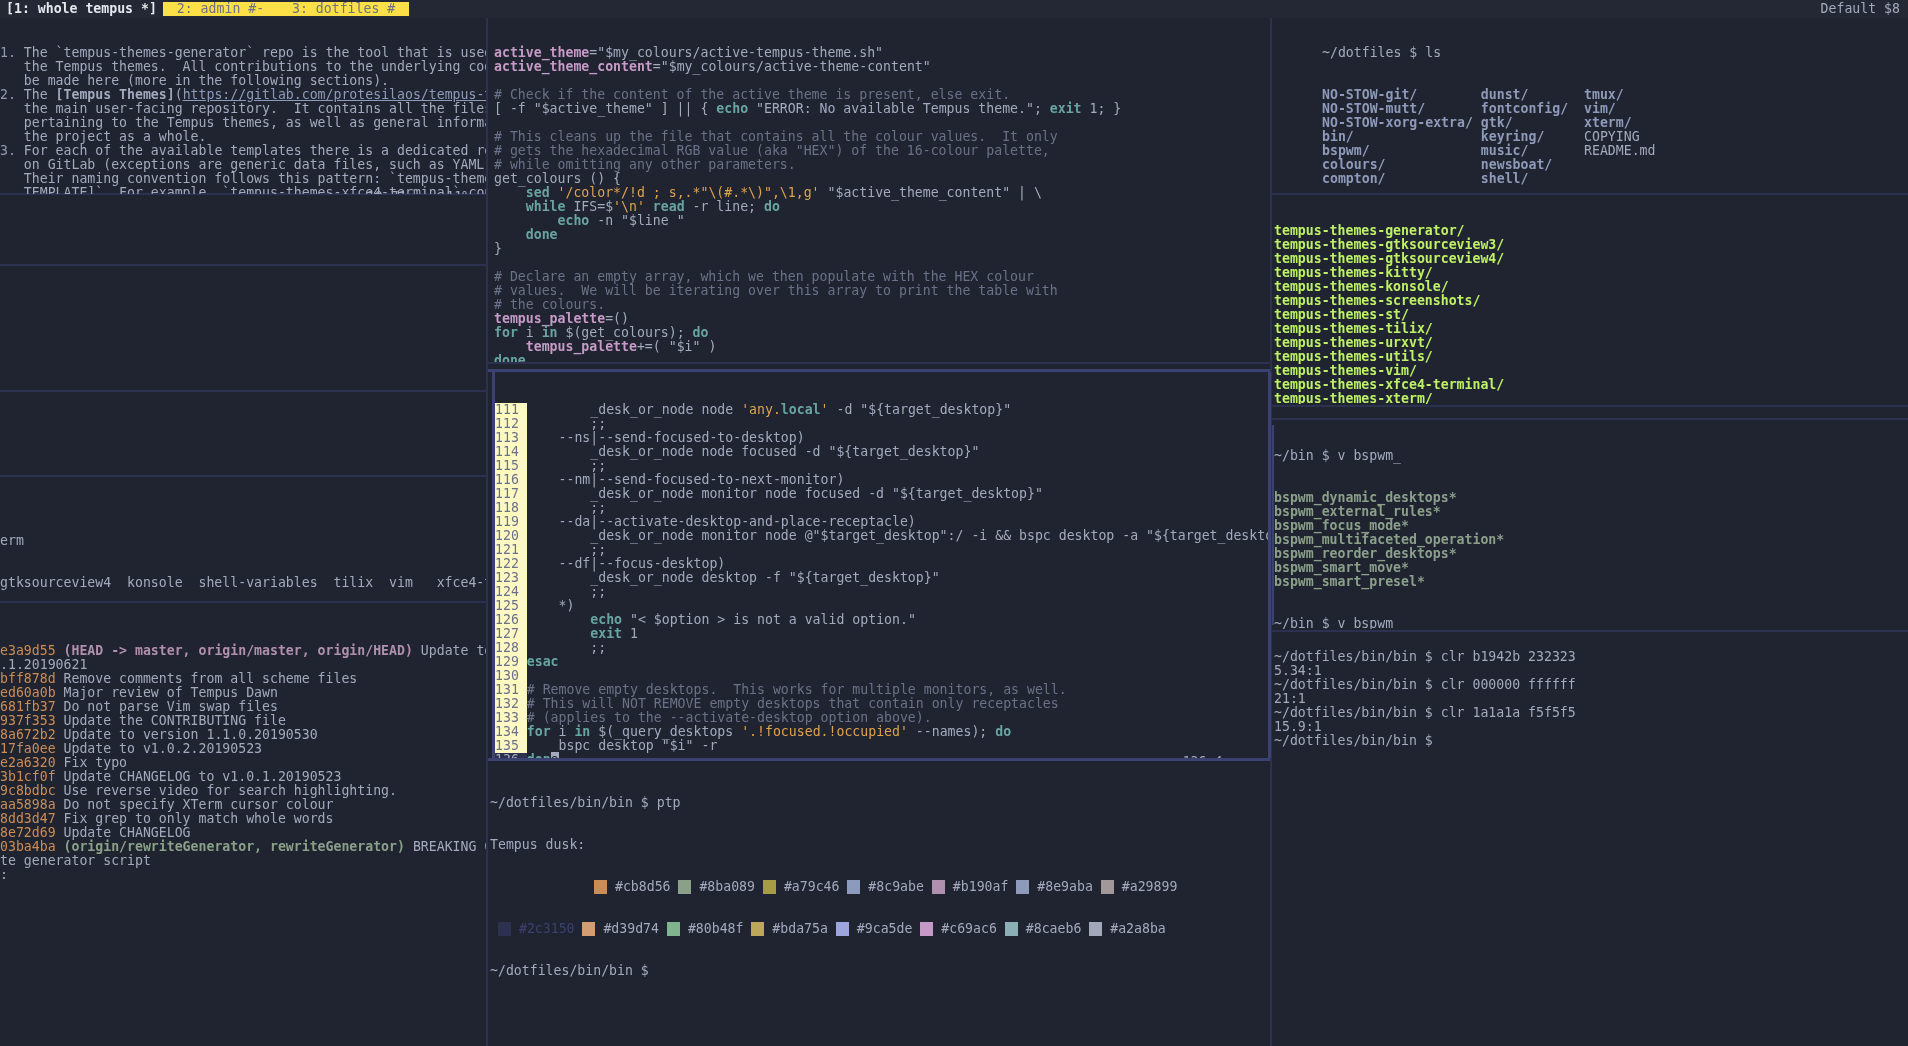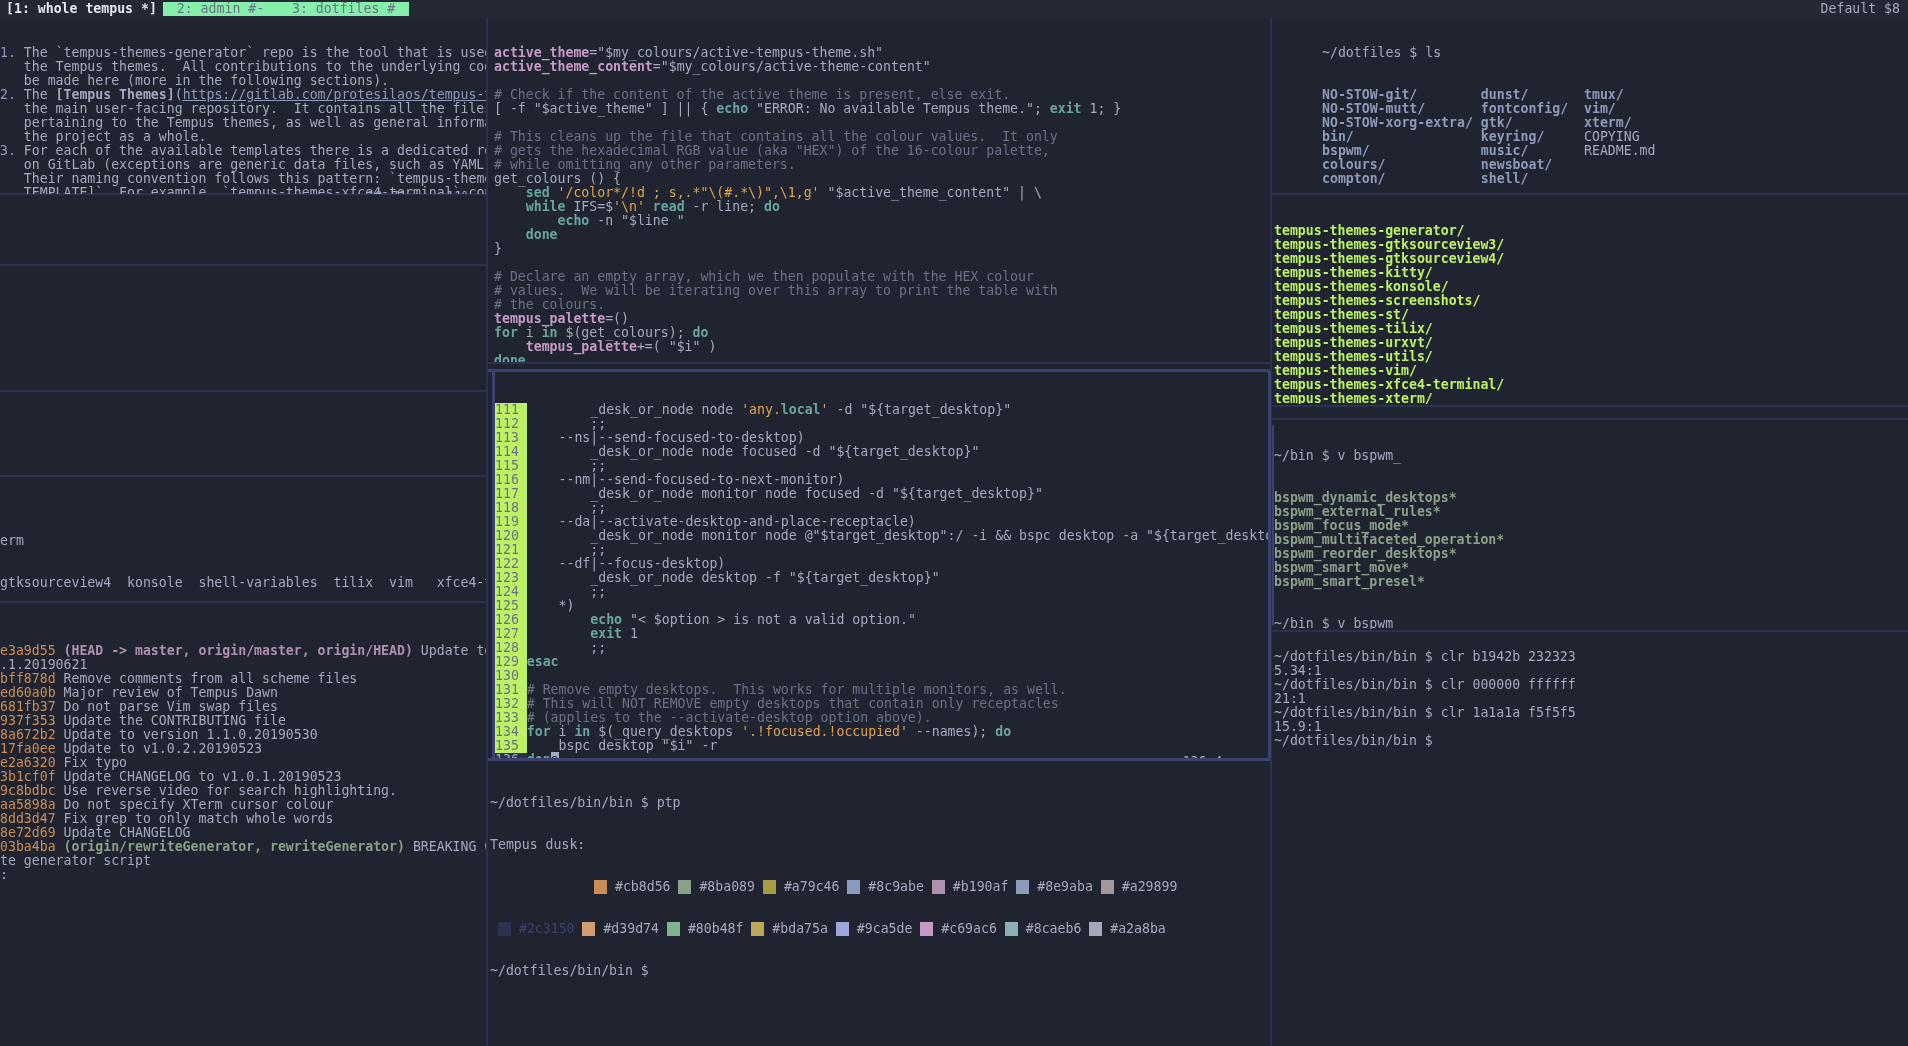--- a/index.html
+++ b/index.html
@@ -25,30 +25,30 @@
   
   #screen{position:relative;width:1908px;height:1046px;background:#1f2430;}
 
   .statusbar{
     position:absolute;left:0;top:0;width:1908px;height:18px;
     background:#232834;display:flex;align-items:center;
     font-size:13.2px;white-space:pre;
   }
   .st-win{padding:0 6px;}
   .st-win.active{color:#e5e8ef;font-weight:bold;}
-  .st-win.inactive{color:#6b7187;background:#86efac;text-align:right;}
+  .st-win.inactive{color:#6b7187;background:#fde047;text-align:right;}
   .st-right{margin-left:auto;padding-right:8px;color:#a3aabe;}
 
   .pane{position:absolute;overflow:hidden;white-space:pre;}
   .row{height:14.03px;white-space:pre;}
 
   .vsep{position:absolute;background:#2c3150;}
   .hsep{position:absolute;background:#2c3150;}
   .hsep.active{background:#3b4170;}
-  .lnum{color:#6b7187;background:#bef264;display:inline-block;}
+  .lnum{color:#6b7187;background:#fef9c3;display:inline-block;}
   .lnum-act{color:#a3aabe;background:#2c3150;}
   .cursor{background:#a3aabe;color:#1f2430;}
 
   .swatch{display:inline-block;width:13px;height:14px;vertical-align:top;}
   .clrcell{display:inline-block;}
 
   .gitsha{color:#cb8d56}
   .gitref{color:#b190af;font-weight:bold}
   .gitref2{color:#8ba089;font-weight:bold}
 </style>

